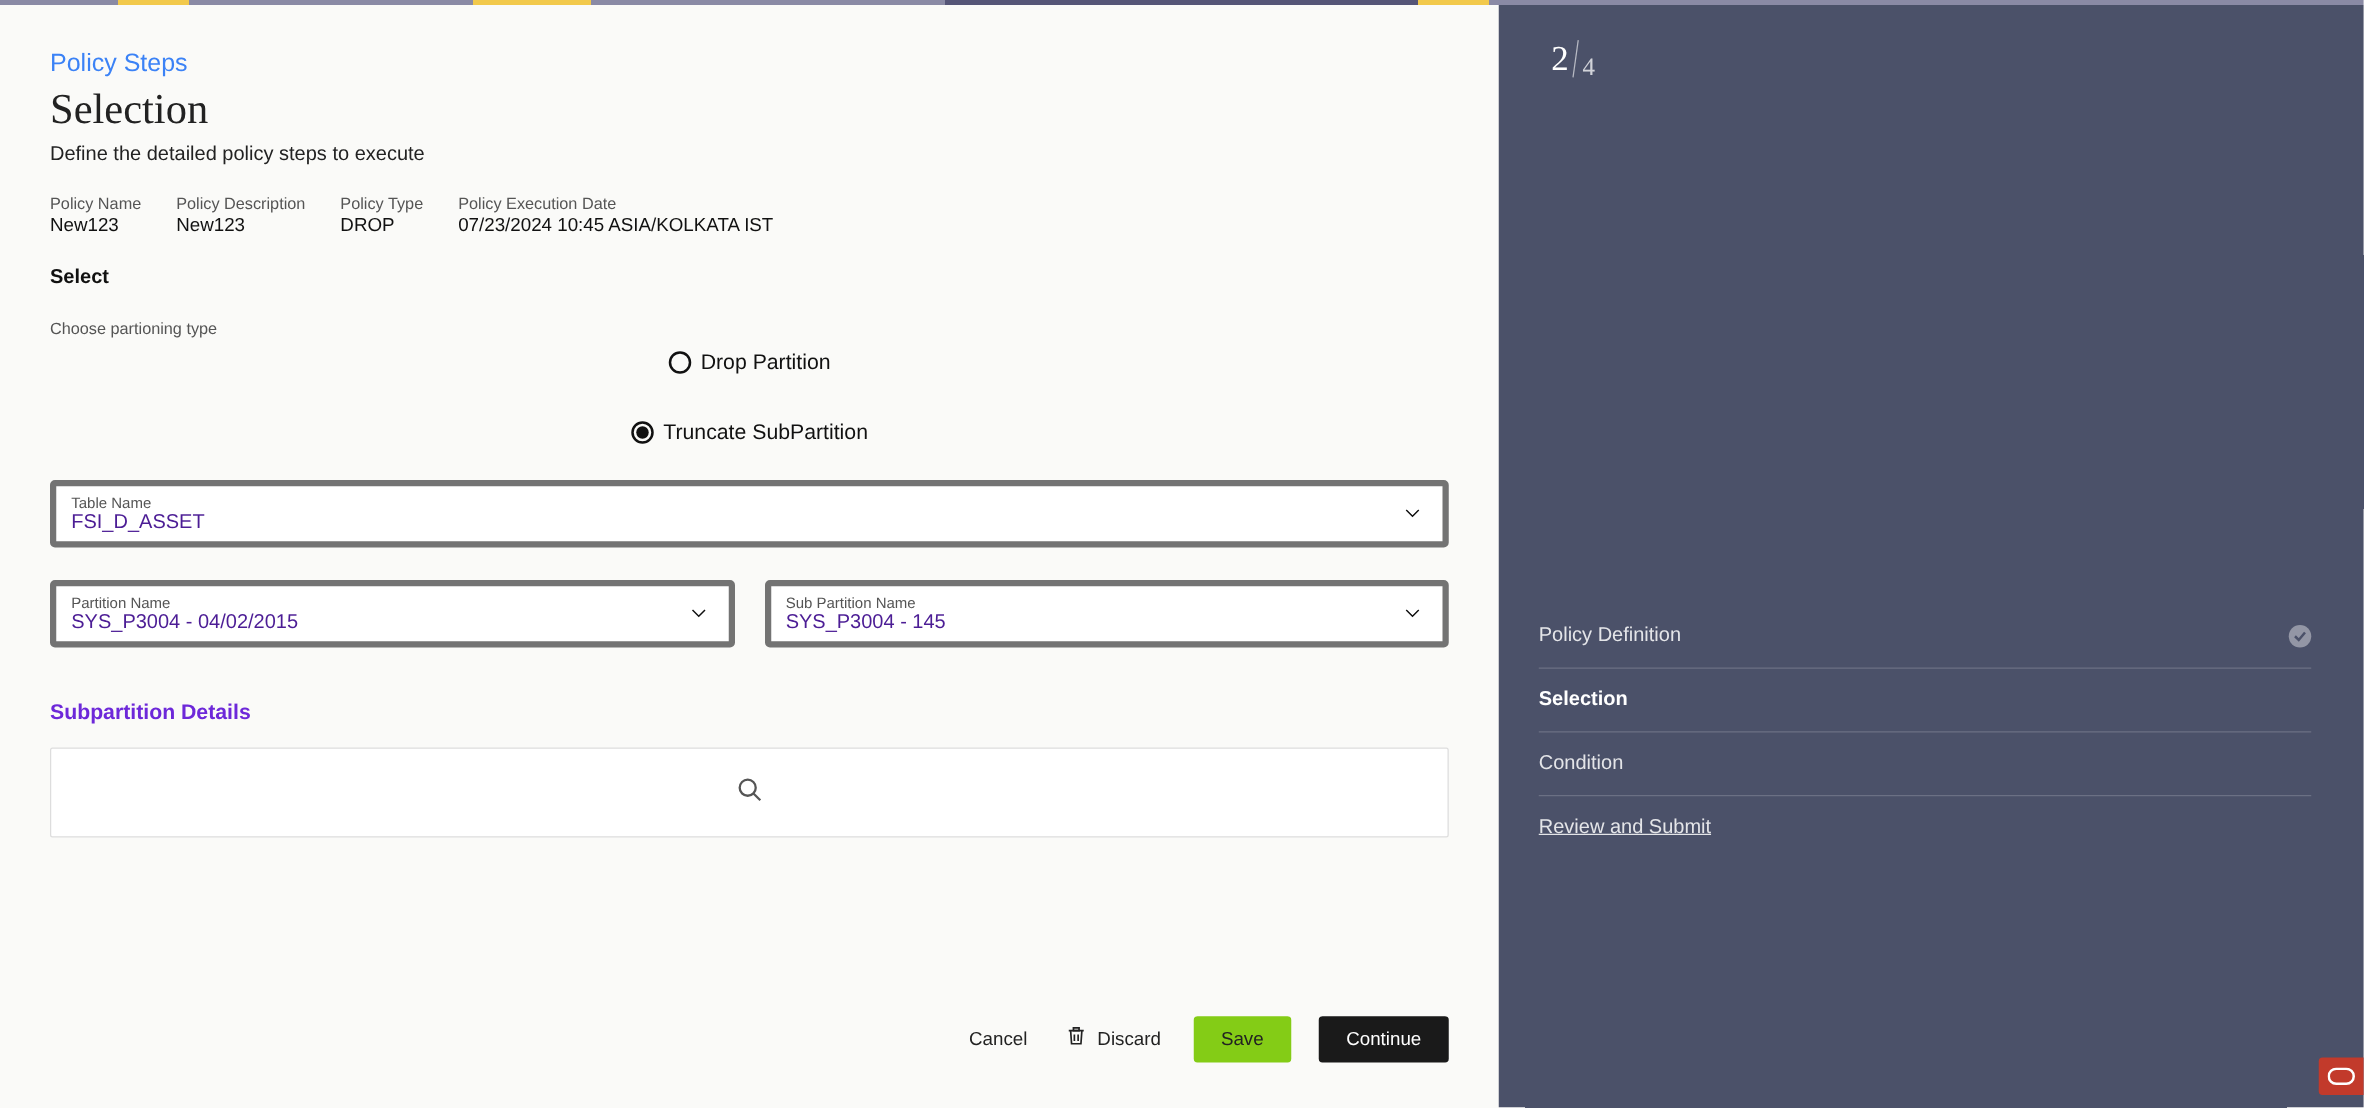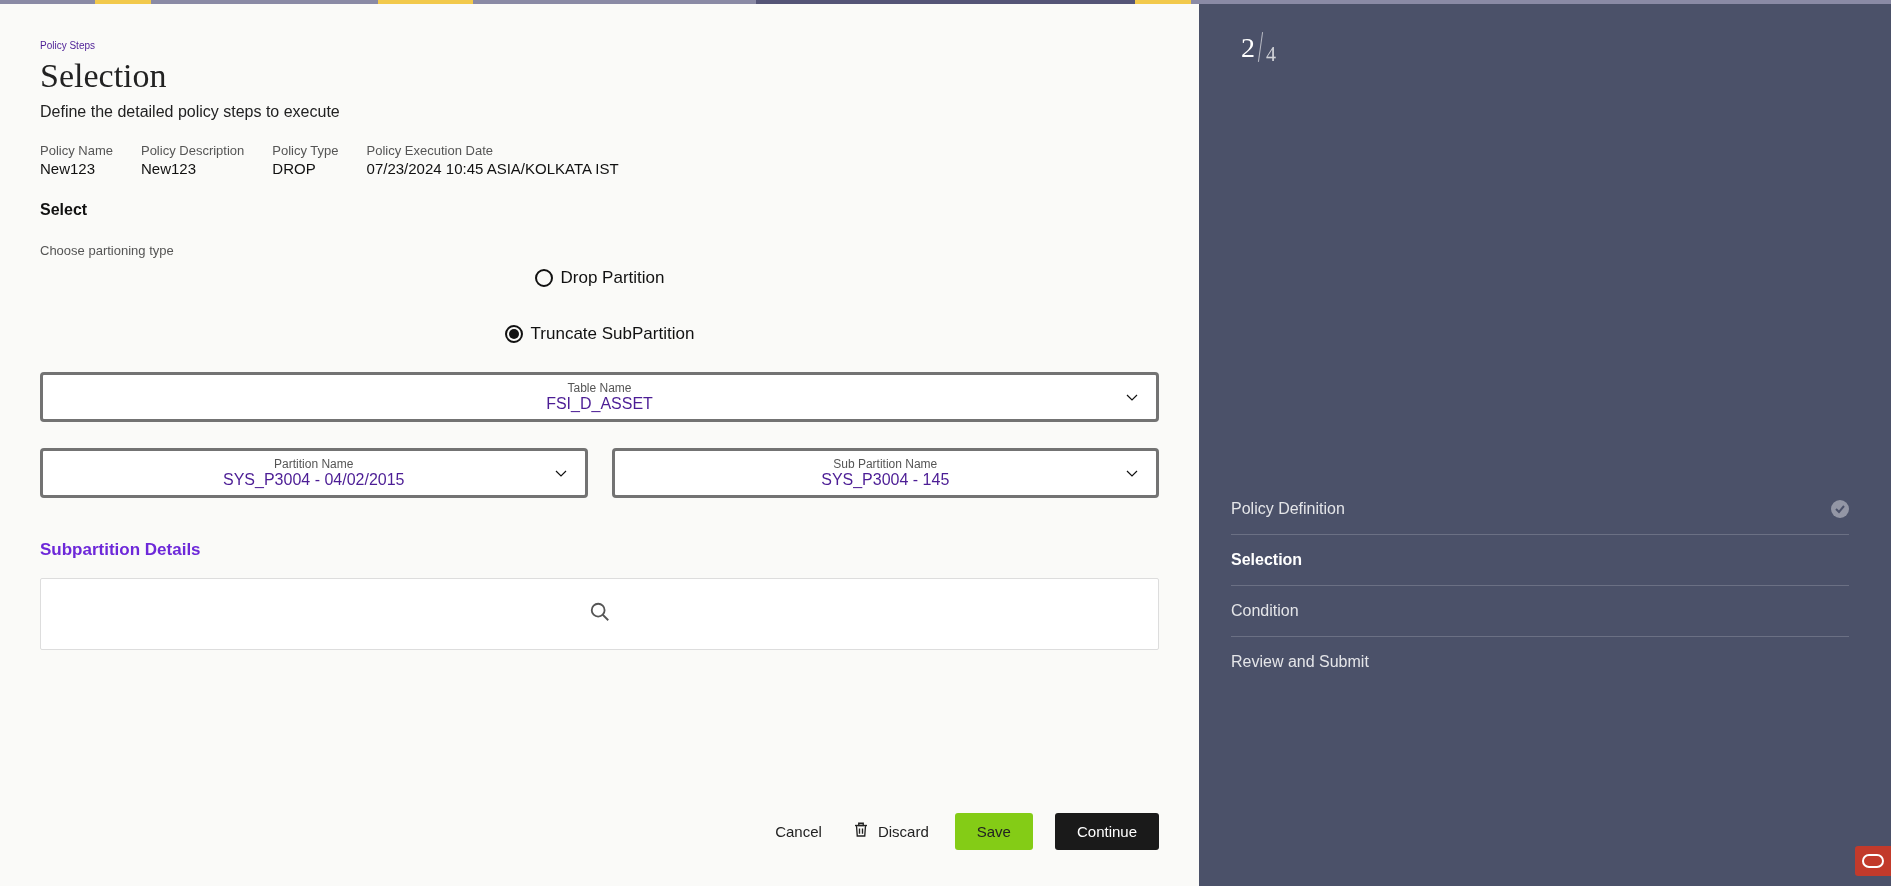--- a/index.html
+++ b/index.html
@@ -34,22 +34,22 @@
     padding: 36px 40px 0 40px;
     position: relative;
   }
   .sidebar {
     flex: 1;
     background: #4b5169;
     color: #fff;
     position: relative;
   }
   .breadcrumb {
-    font-size: 10px;
-    color: #4c1d95;
+    font-size: 20px;
+    color: #3b82f6;
     margin-bottom: 6px;
   }
   .page-title {
     font-family: Georgia, "Times New Roman", serif;
     font-size: 34px;
     font-weight: 400;
     color: #222;
     margin-bottom: 8px;
   }
   .page-subtitle {
@@ -111,26 +111,25 @@
     height: 10px;
     background: #111;
     border-radius: 50%;
   }
   .radio-text {
     font-size: 17px;
     color: #111;
   }
   .select-field {
     position: relative;
-    border: 3px solid #737373;
+    border: 5px solid #737373;
     border-radius: 4px;
     background: #fff;
     padding: 6px 12px 6px 12px;
     cursor: pointer;
-    text-align: center;
   }
   .select-label {
     font-size: 12px;
     color: #555;
   }
   .select-value {
     font-size: 16px;
     color: #4c1d95;
   }
   .select-caret {
@@ -250,20 +249,21 @@
     align-items: center;
     justify-content: space-between;
     padding: 16px 0;
     border-bottom: 1px solid rgba(255,255,255,0.18);
     font-size: 16px;
     color: rgba(255,255,255,0.85);
     cursor: pointer;
   }
   .step-item:last-child {
     border-bottom: none;
+    text-decoration: underline;
   }
   .step-item.active {
     color: #fff;
     font-weight: 700;
     position: relative;
   }
   .step-item.active::before {
     content: "";
     position: absolute;
     left: -50px;

